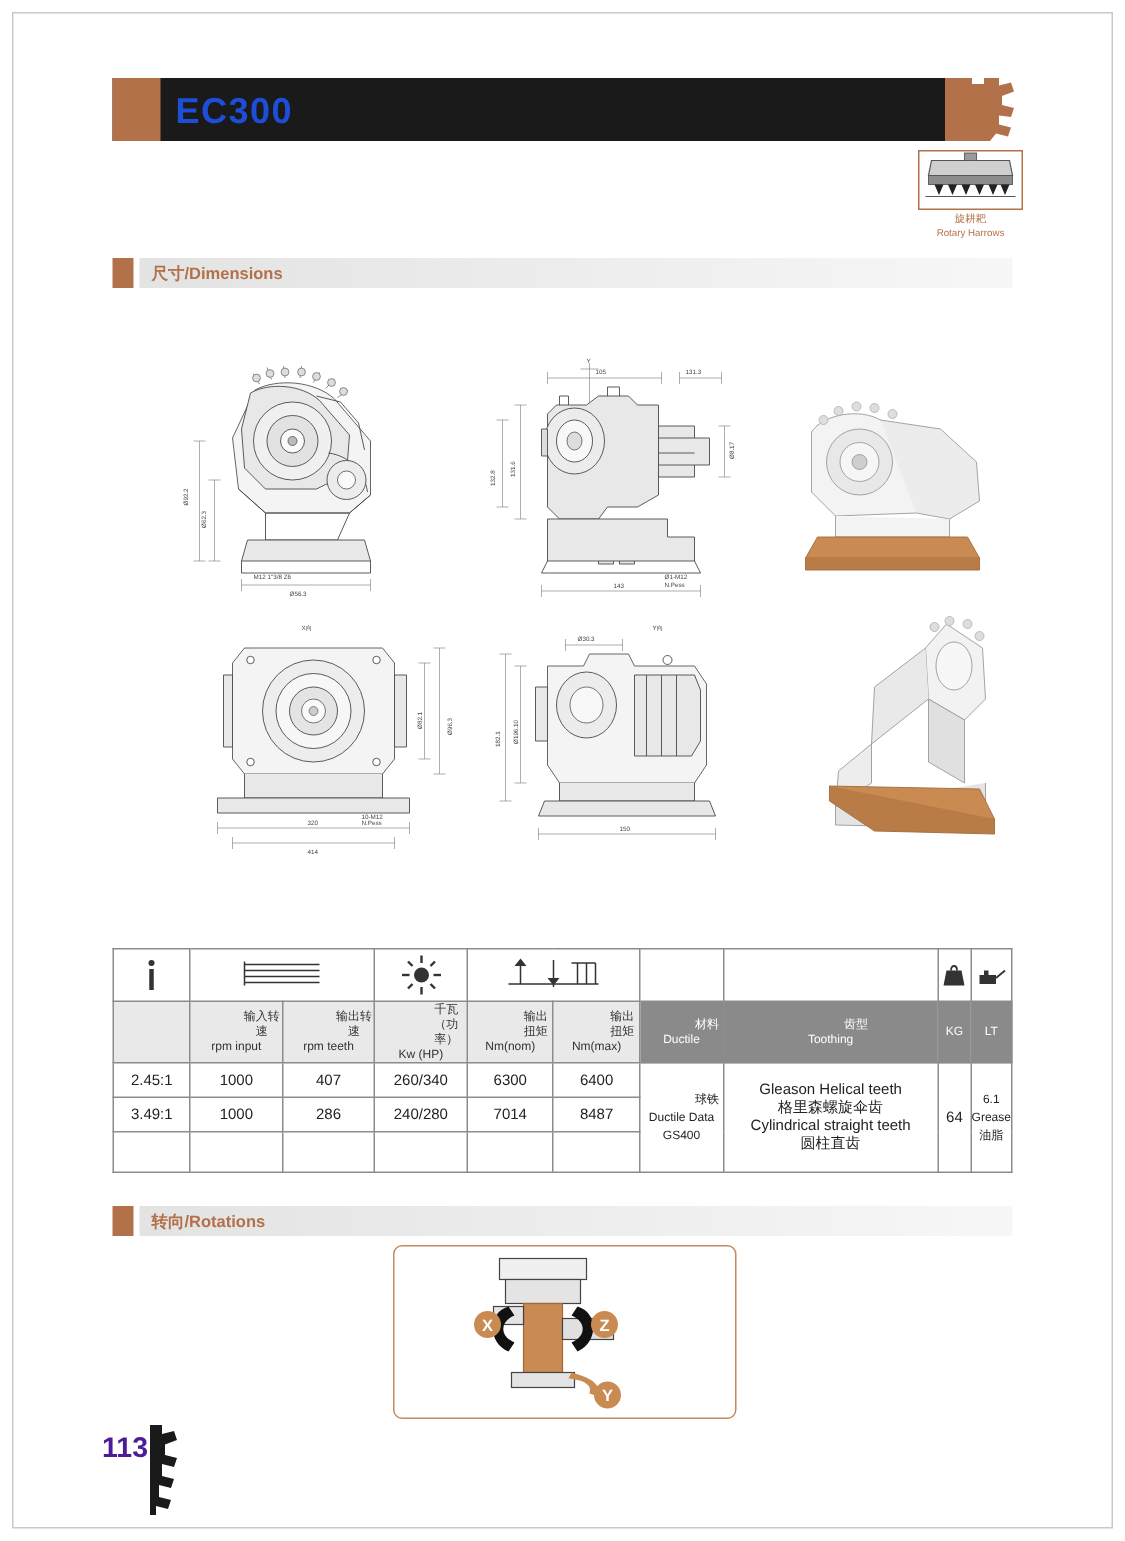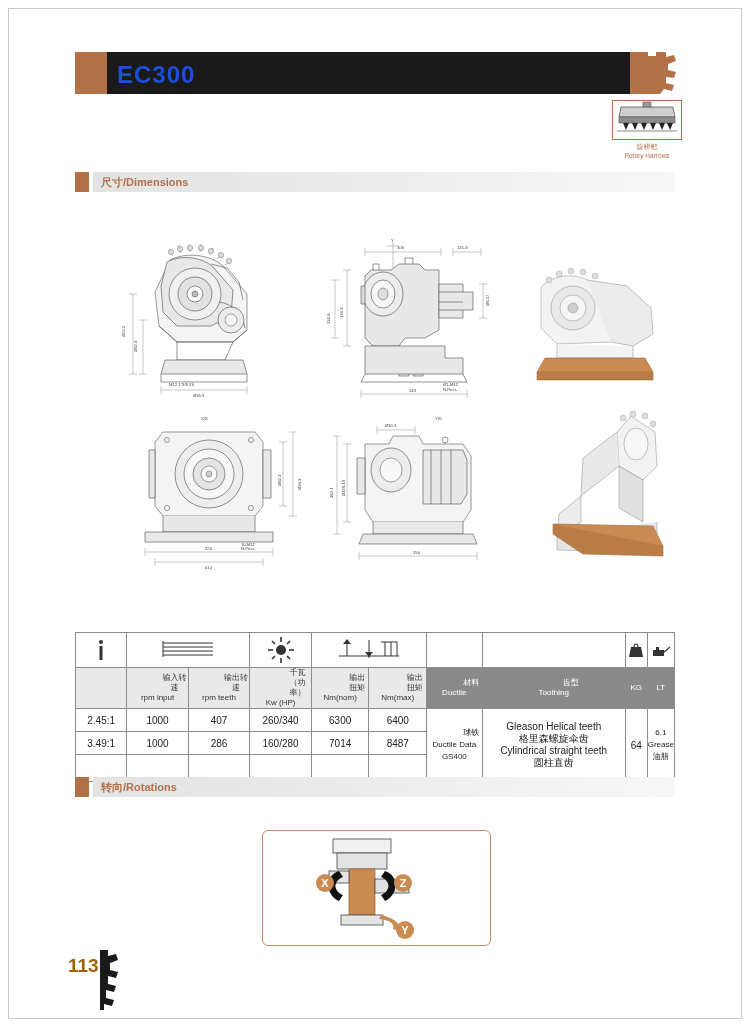--- a/index.html
+++ b/index.html
@@ -156,21 +156,21 @@
     width:227px;height:114px;
     border:1px solid #c68a5e;
     border-radius:6px;
     background:#fff;
   }
 
   
   .footer-num{
     position:absolute;
     left:68px;top:955px;
-    font-size:19px;font-weight:bold;color:#a16207;
+    font-size:19px;font-weight:bold;color:#4c1d95;
   }
   .footer-gear{
     position:absolute;left:100px;top:950px;width:28px;height:56px;
   }
   svg{display:block;}
   .ln{stroke:#4a4a4a;stroke-width:0.6;fill:none;}
   .ln2{stroke:#6a6a6a;stroke-width:0.5;fill:none;}
   .dimln{stroke:#777;stroke-width:0.4;fill:none;}
   .fillgray{fill:#e8e8e8;stroke:#4a4a4a;stroke-width:0.6;}
   .filllight{fill:#f4f4f4;stroke:#555;stroke-width:0.6;}
@@ -585,38 +585,38 @@
           <div>6.1</div>
           <div>Grease</div>
           <div>油脂</div>
         </td>
       </tr>
 
       <tr class="data-row">
         <td>3.49:1</td>
         <td>1000</td>
         <td>286</td>
-        <td>160/280</td>
+        <td>240/280</td>
         <td>7014</td>
         <td>8487</td>
       </tr>
 
       <tr class="blank-row">
         <td></td>
         <td></td>
         <td></td>
         <td></td>
         <td></td>
         <td></td>
       </tr>
     </tbody>
       </table>
   </div>
 
-  <div class="sec" style="top:777px;">
+  <div class="sec" style="top:804px;">
     <div class="sec-mark"></div>
     <div class="sec-bg"></div>
     <div class="sec-label">转向/Rotations</div>
   </div>
 
   <div class="rot-box">
     <svg width="225" height="112" viewBox="0 0 225 112">
 
       <g stroke="#444" stroke-width="0.8" fill="#f0f0f0">
         <rect x="70" y="8" width="58" height="14"></rect>

